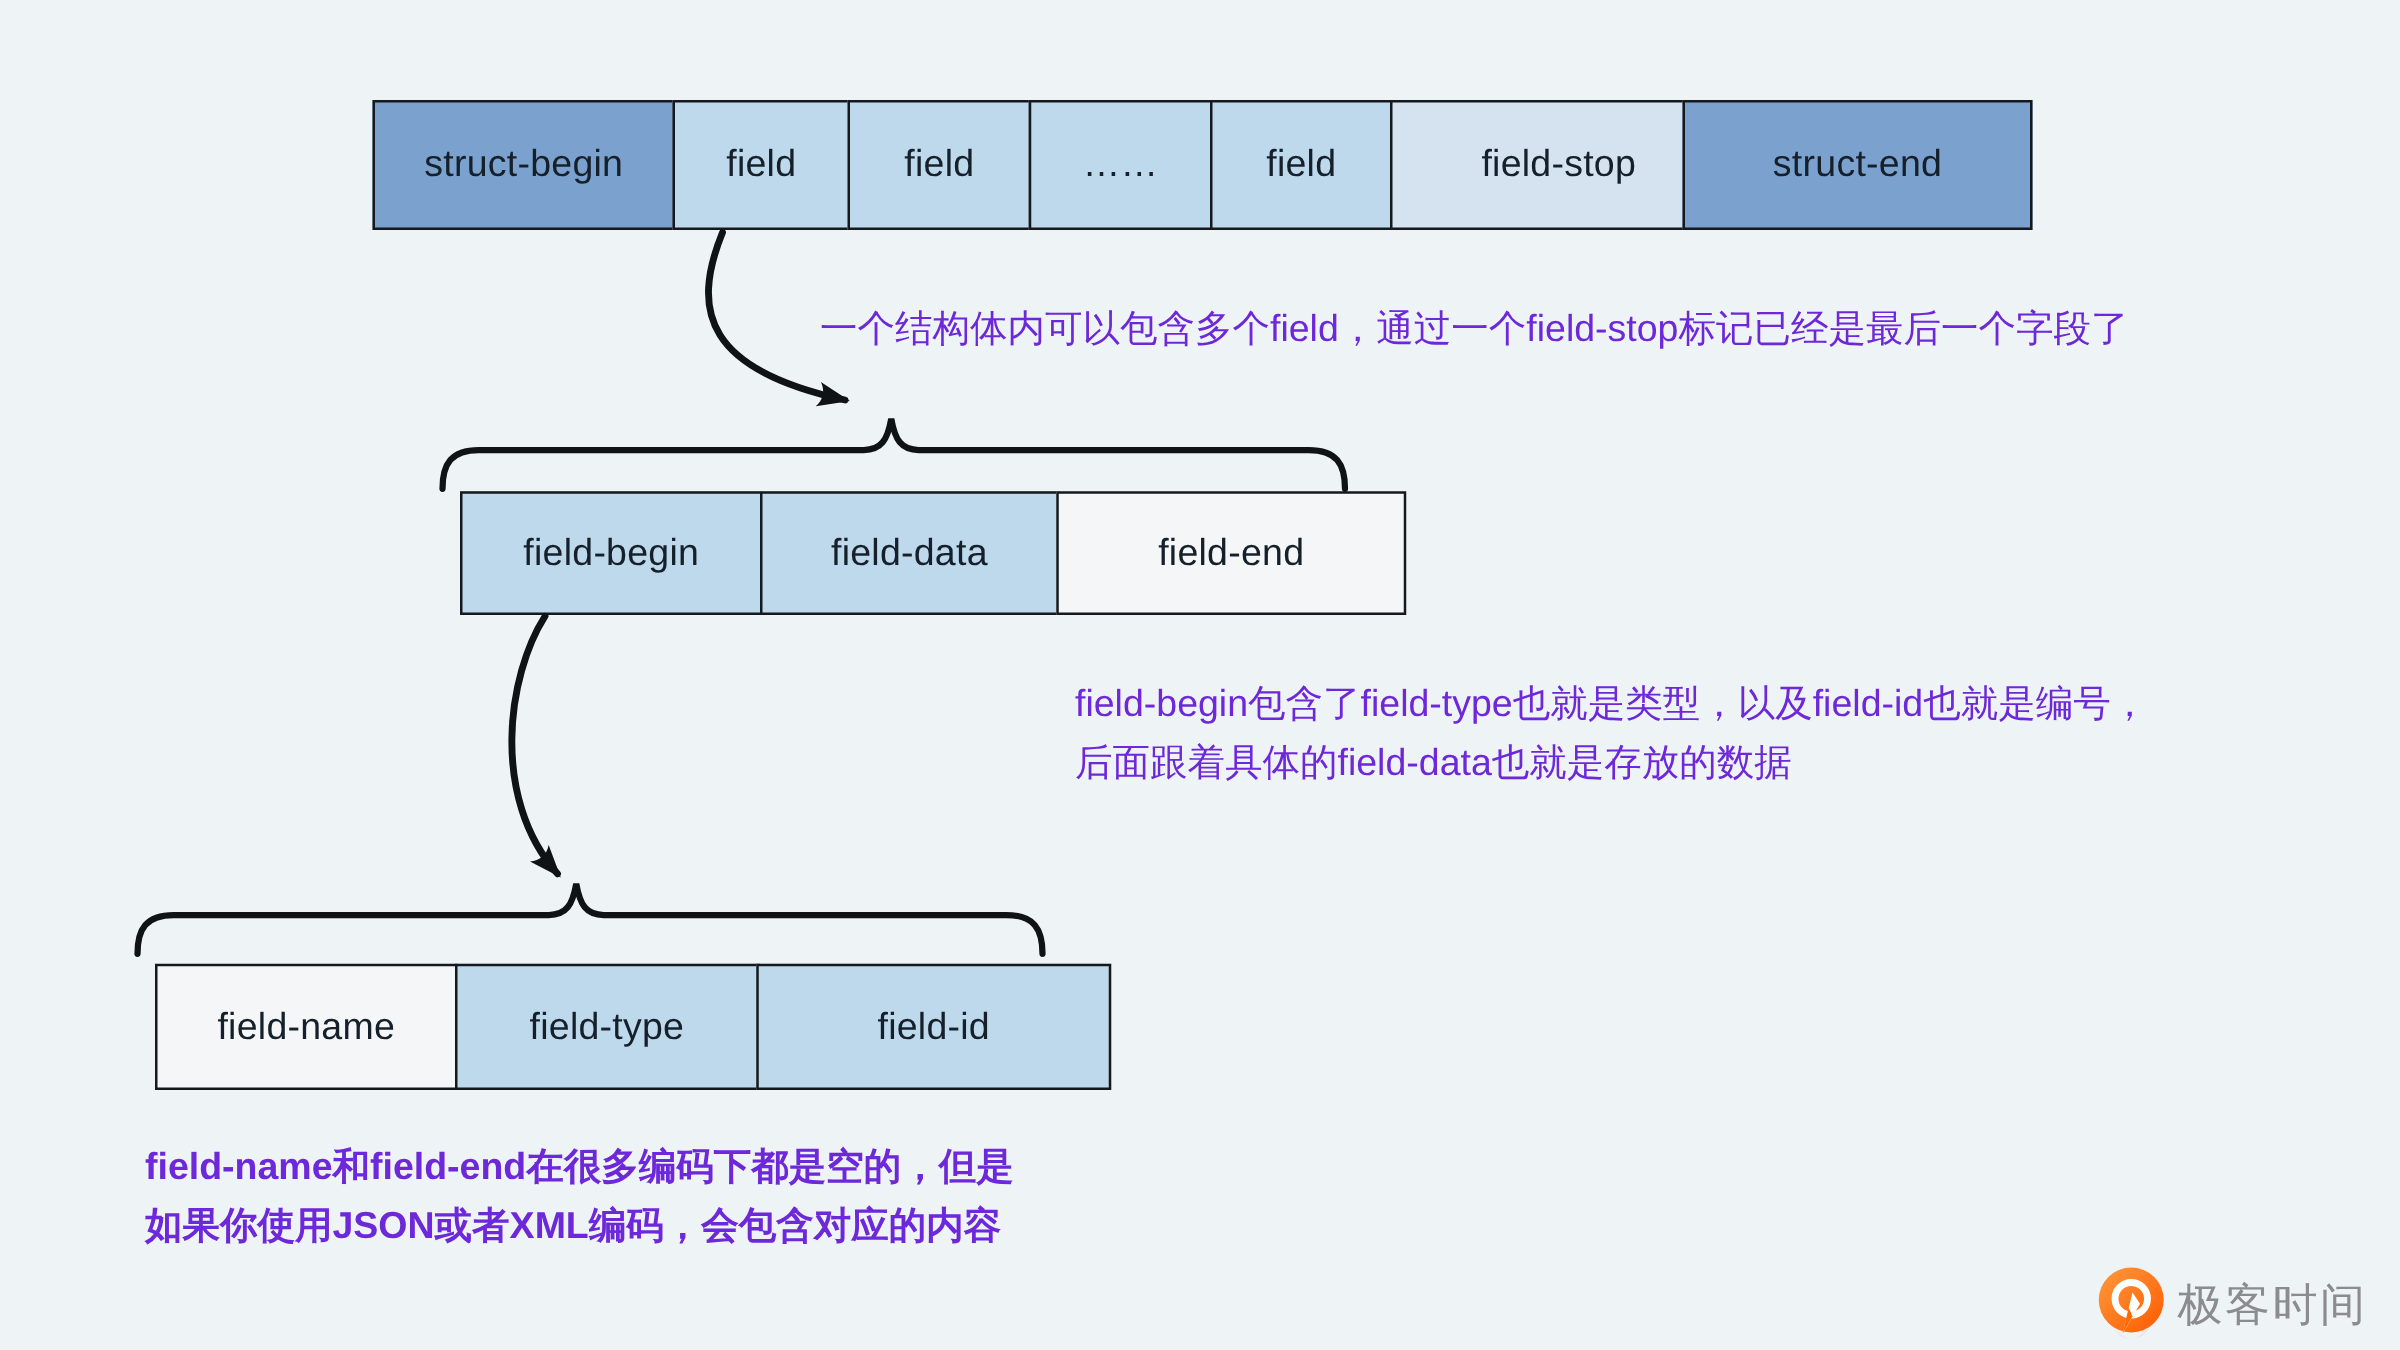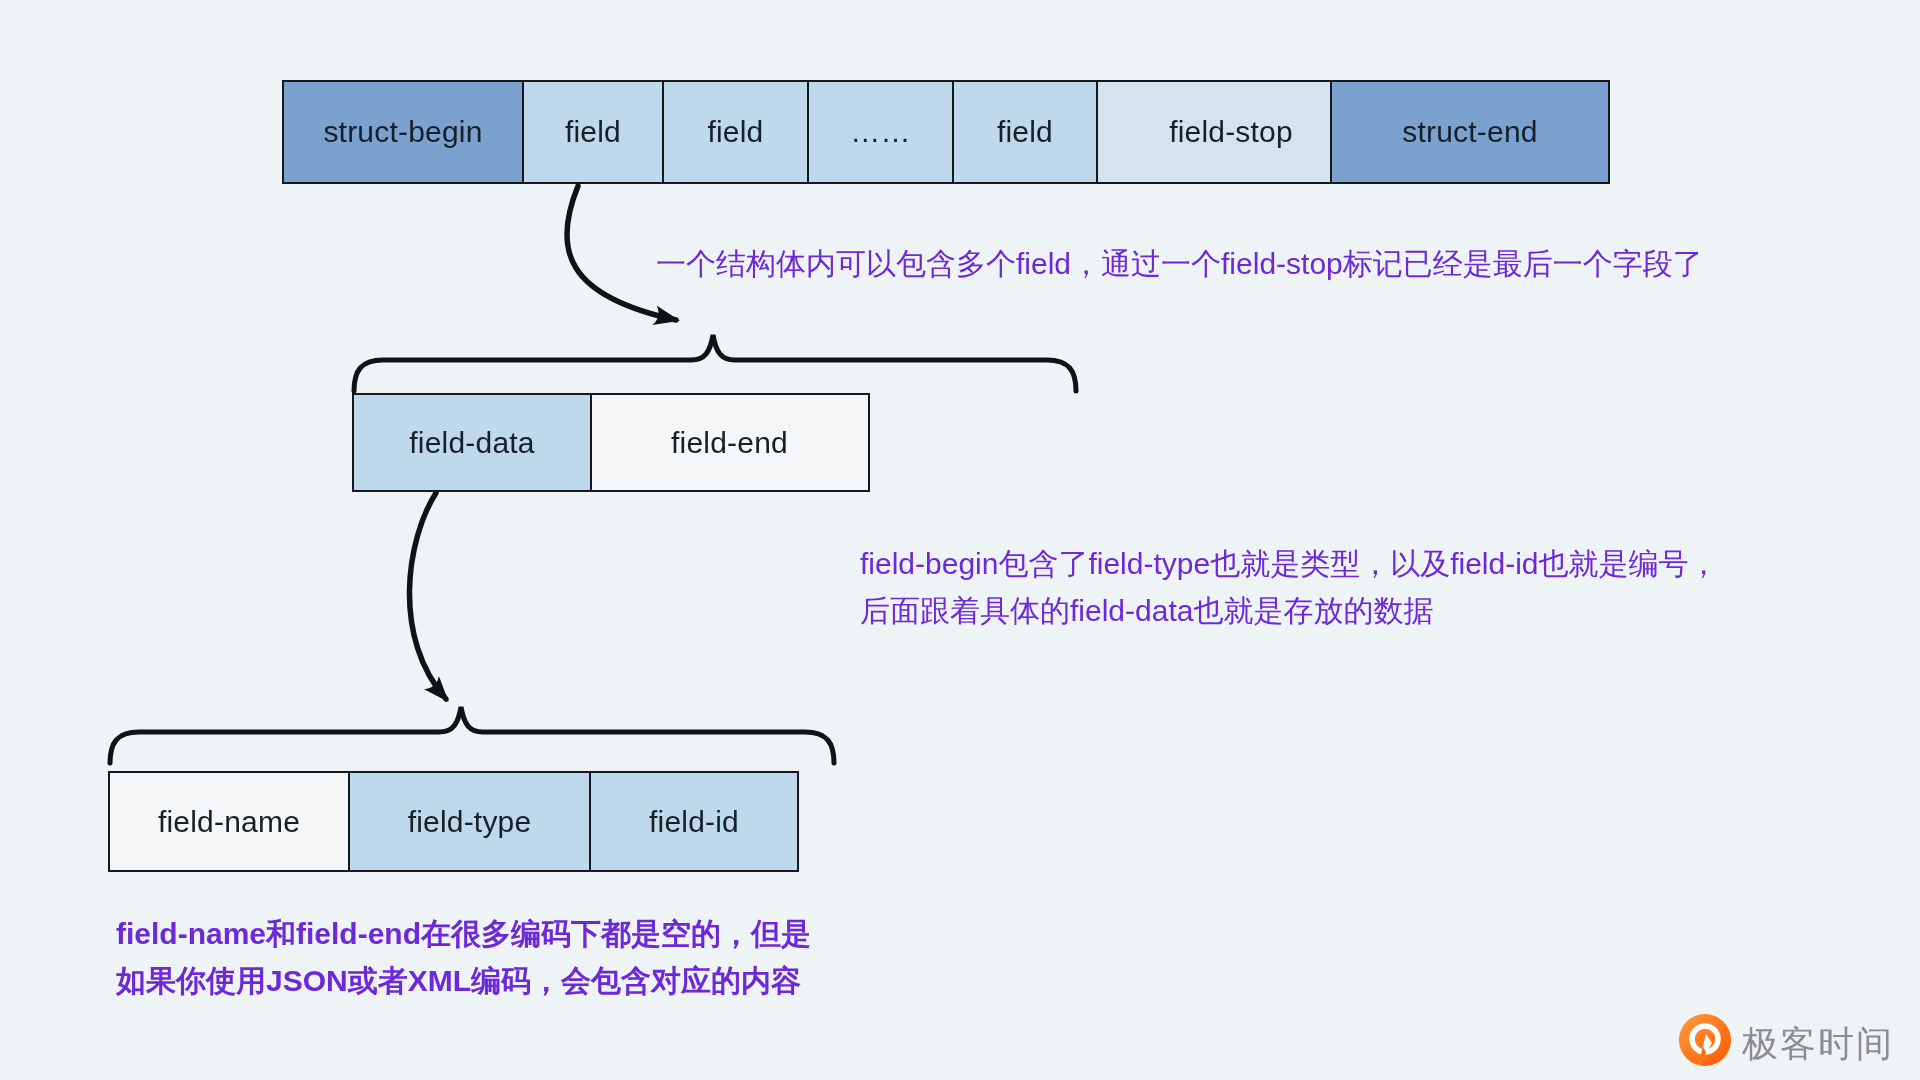--- a/index.html
+++ b/index.html
@@ -22,21 +22,21 @@
     border:2.5px solid #15181c;
     margin-left:-2.5px;
     display:flex;
     align-items:center;
     justify-content:center;
     font-size:30px;
     color:#15202b;
     letter-spacing:0.2px;
     white-space:nowrap;
   }
-  .cell:first-child{margin-left:0;text-align:right;}
+  .cell:first-child{margin-left:16px;text-align:right;}
   .v-dark   {background:#7ba1ce;}
   .v-light  {background:#bed8ec;}
   .v-lighter{background:#d5e3f1;padding-left:34px;}
   .v-white  {background:#f4f6f8;}
   .annotation{
     position:absolute;
     font-size:30px;
     color:#6d28d9;
     line-height:47px;
     white-space:nowrap;
@@ -69,28 +69,29 @@
     <div class="cell v-dark" style="width:242px">struct-begin</div>
     <div class="cell v-light" style="width:143px">field</div>
     <div class="cell v-light" style="width:147px">field</div>
     <div class="cell v-light" style="width:148px">……</div>
     <div class="cell v-light" style="width:146px">field</div>
     <div class="cell v-lighter" style="width:237px">field-stop</div>
     <div class="cell v-dark" style="width:280px">struct-end</div>
   </div>
 
   <div class="row" style="left:352px;top:393px;height:99px;">
+    <div class="cell v-light" style="width:242px">field-begin</div>
     <div class="cell v-light" style="width:240px">field-data</div>
     <div class="cell v-white" style="width:280px">field-end</div>
   </div>
 
   <div class="row" style="left:108px;top:771px;height:101px;">
     <div class="cell v-white" style="width:242px">field-name</div>
     <div class="cell v-light" style="width:244px">field-type</div>
-    <div class="cell v-light" style="width:210px">field-id</div>
+    <div class="cell v-light" style="width:284px">field-id</div>
   </div>
 
   <svg class="overlay" width="1920" height="1080" viewBox="0 0 1920 1080">
     <defs>
       <marker id="arrowhead" markerUnits="userSpaceOnUse" markerWidth="26" markerHeight="20" viewBox="0 0 26 20" refX="22" refY="10" orient="auto">
         <path d="M0,0 L26,10 L0,20 C5,14 5,6 0,0 Z" fill="#101316"></path>
       </marker>
     </defs>
 
     <path d="M 354 391 C 354 371, 361 360, 383 360 L 691 360 C 705 360, 710 352, 713 335

